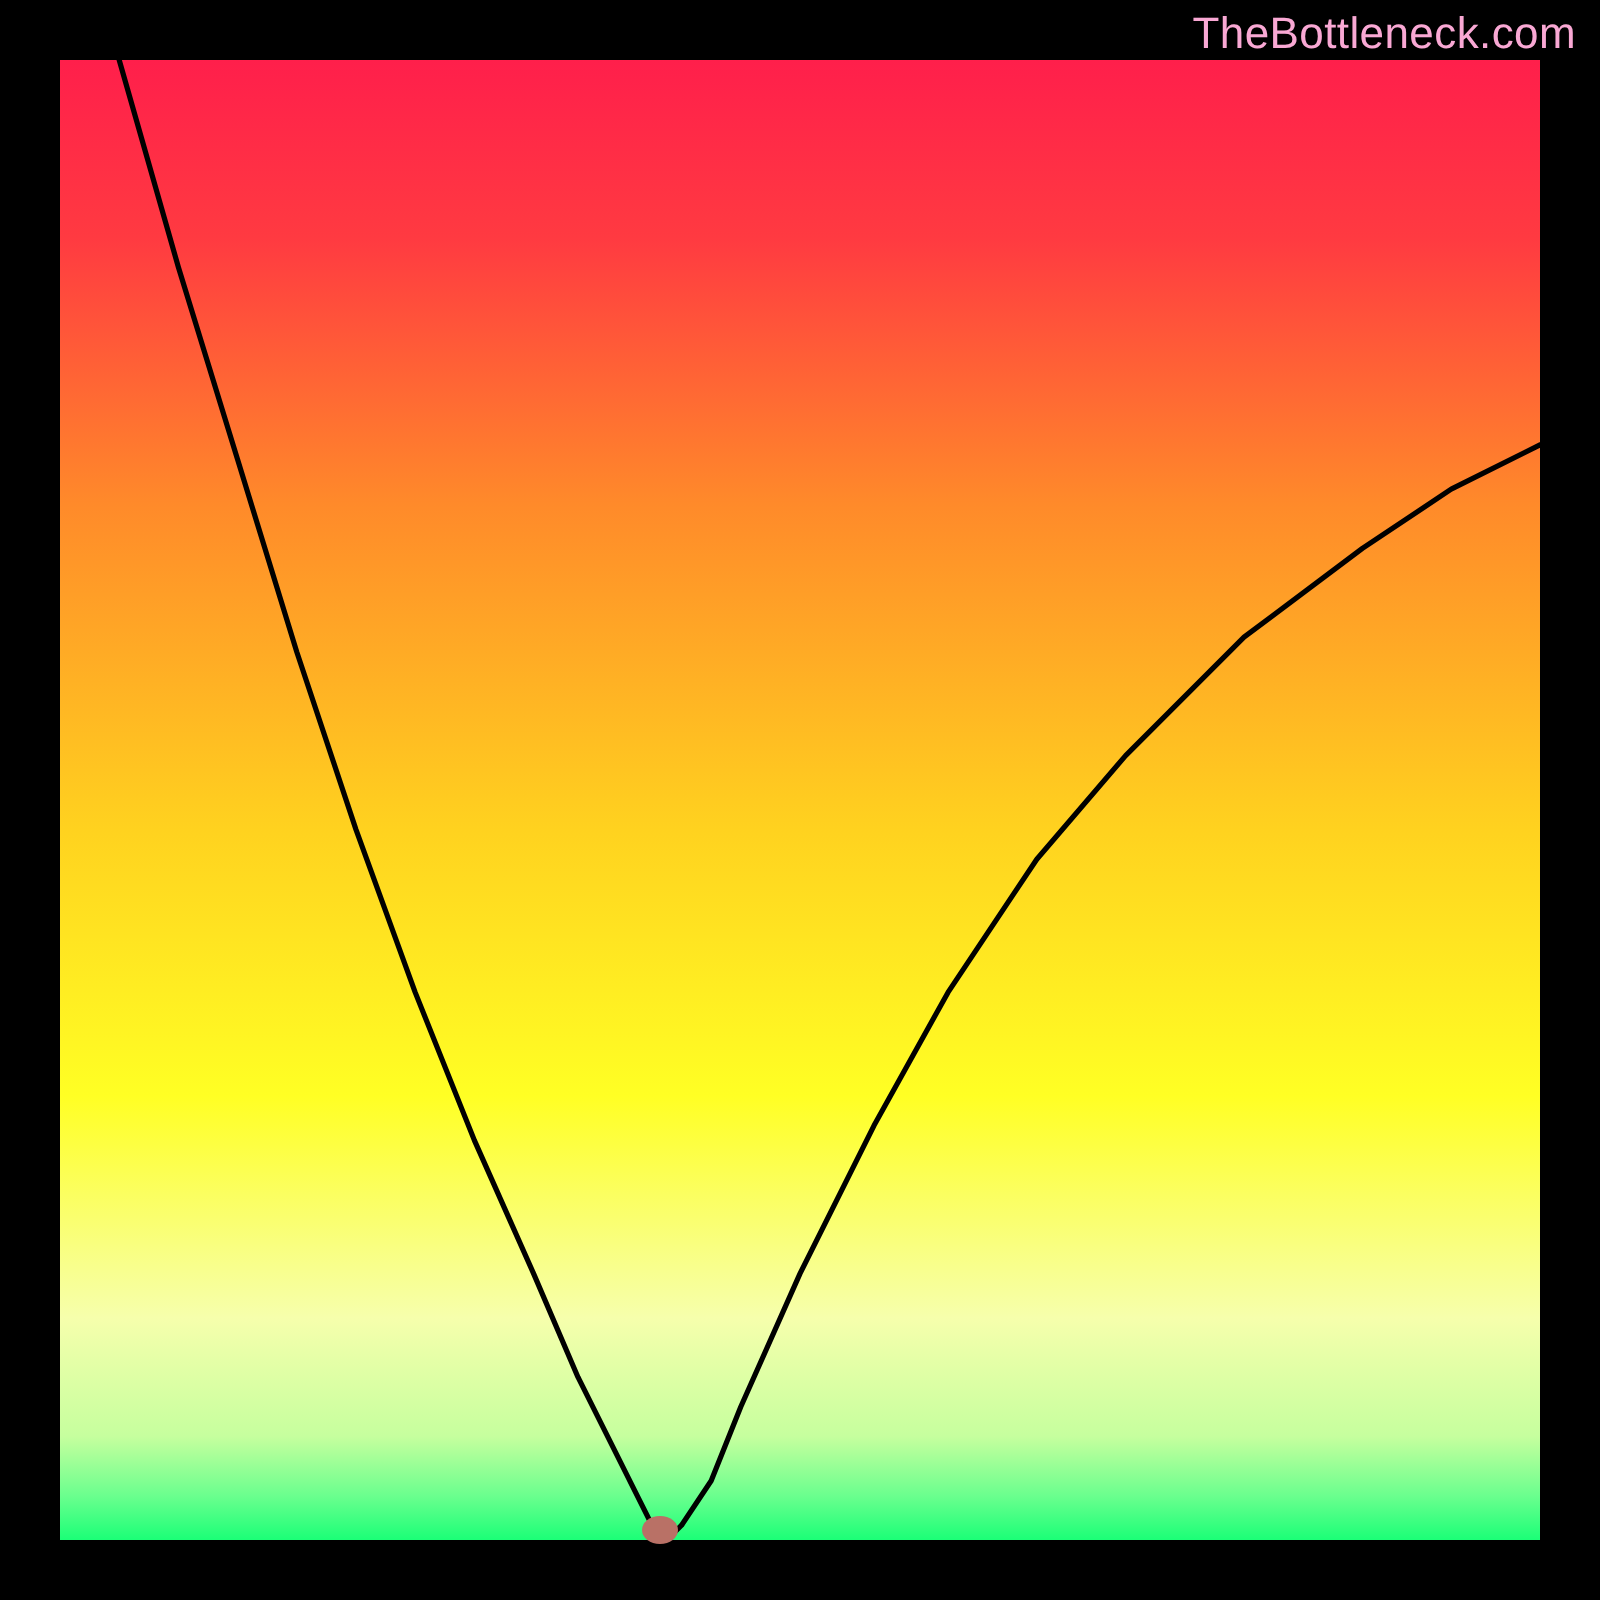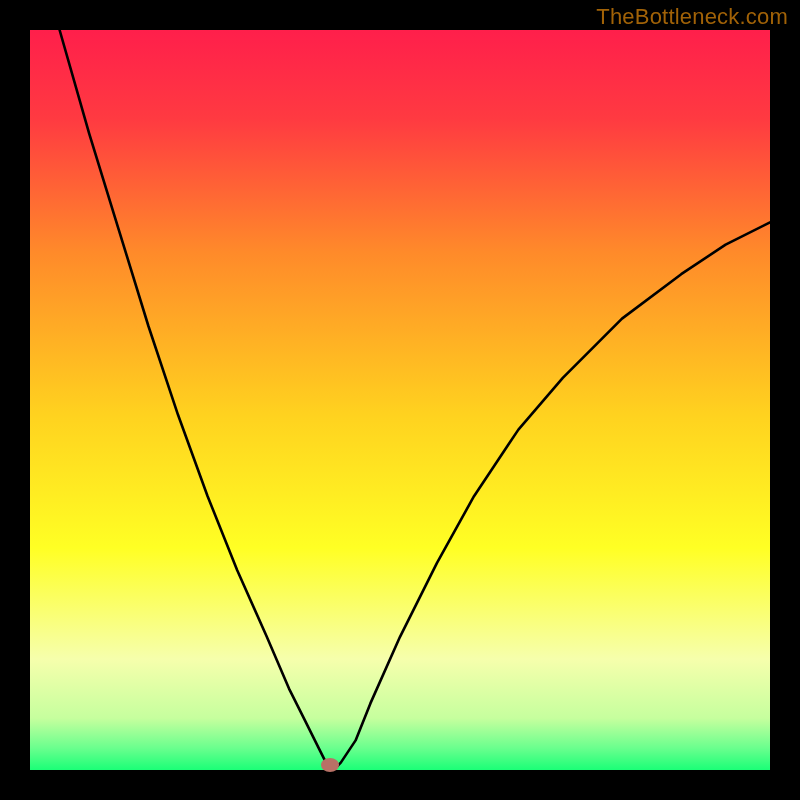--- a/index.html
+++ b/index.html
@@ -24,21 +24,21 @@
     left: 30px;
     top: 30px;
     width: 740px;
     height: 740px;
     
   }
   .watermark {
     position: absolute;
     top: 4px;
     right: 12px;
-    color: #a16207;
+    color: #f9a8d4;
     font-size: 22px;
     font-weight: 500;
     letter-spacing: 0.2px;
   }
   svg.curve {
     position: absolute;
     left: 0;
     top: 0;
     width: 740px;
     height: 740px;

